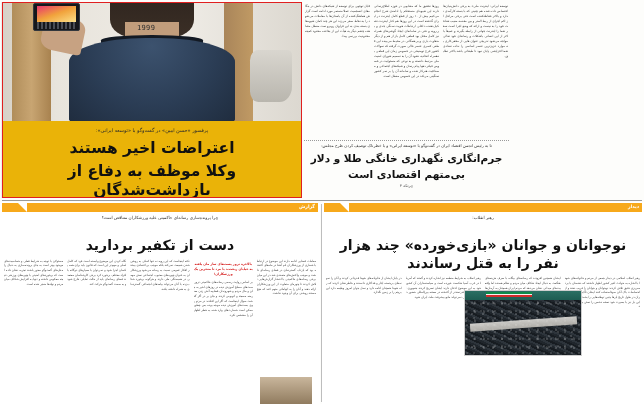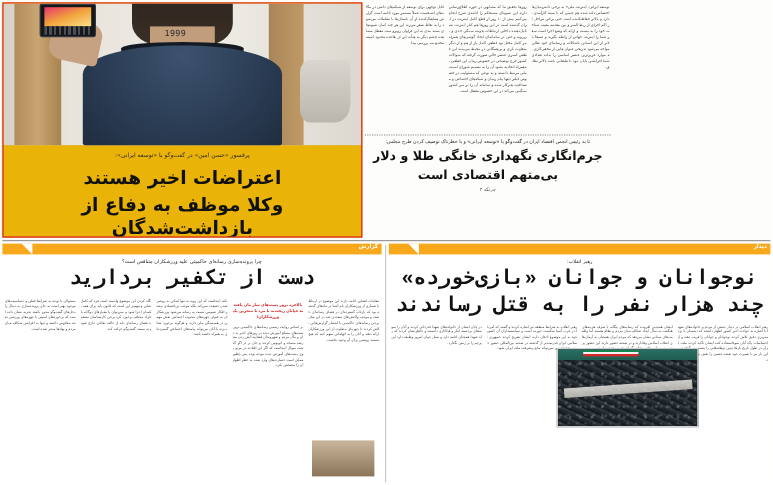--- a/index.html
+++ b/index.html
@@ -77,21 +77,21 @@
   #centercols {
     position: absolute; right: 135px; top: 2px;
     width: 205px; height: 120px;
     display: flex; flex-direction: row; gap: 4px;
     padding: 2px 1px;
   }
   #centercols .bodycol { flex: 1 1 0; }
 
   
   #hl2 {
-    position: absolute; right: 135px; top: 112px;
+    position: absolute; right: 135px; top: 140px;
     width: 205px; height: 74px;
     padding: 2px 3px;
     border-top: 1px dotted #9a9a9a;
     margin-left: 44px;
   }
   #hl2 .kicker { font-size: 4px; }
   #hl2 .hl { font-size: 10.5px; margin-top: 3px; }
 
   
   #lead {
@@ -132,21 +132,21 @@
     font-size: 4.6px; font-weight: bold; color: #fff;
   }
   .sect-bar .notch {
     position: absolute; left: 16px; top: 0;
     width: 0; height: 0;
     border-left: 9px solid transparent;
     border-top: 9px solid #fff;
   }
   .sect-head { padding: 3px 6px 2px; }
   .sect-head .kicker { font-size: 4.2px; }
-  .sect-head .hl { font-size: 17px; margin-top: 2px; font-family: Liberation Mono, monospace; }
+  .sect-head .hl { font-size: 14px; margin-top: 16px; }
   .sect-cols {
     display: flex; flex-direction: row; gap: 4px;
     padding: 2px 4px 0;
     height: 152px;
   }
   .sect-cols .bodycol { flex: 1 1 0; position: relative; }
 
   
   #crowdphoto {
     position: absolute; right: 62px; top: 88px;

